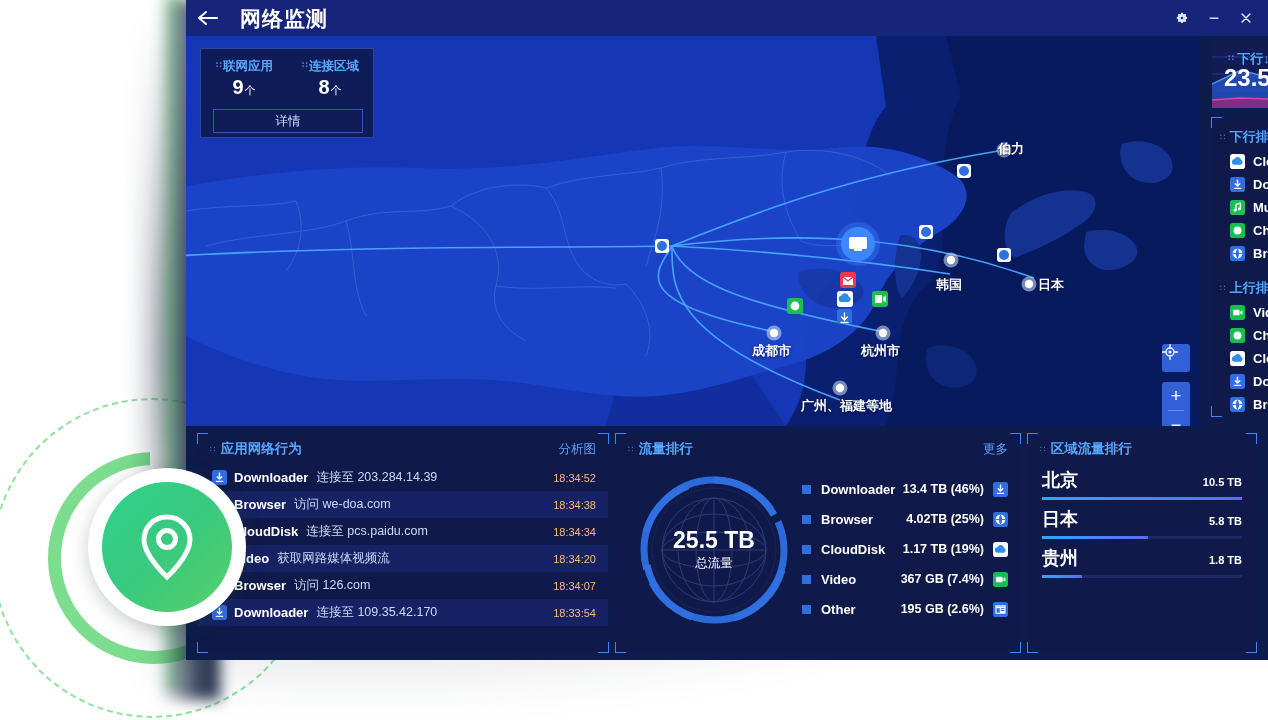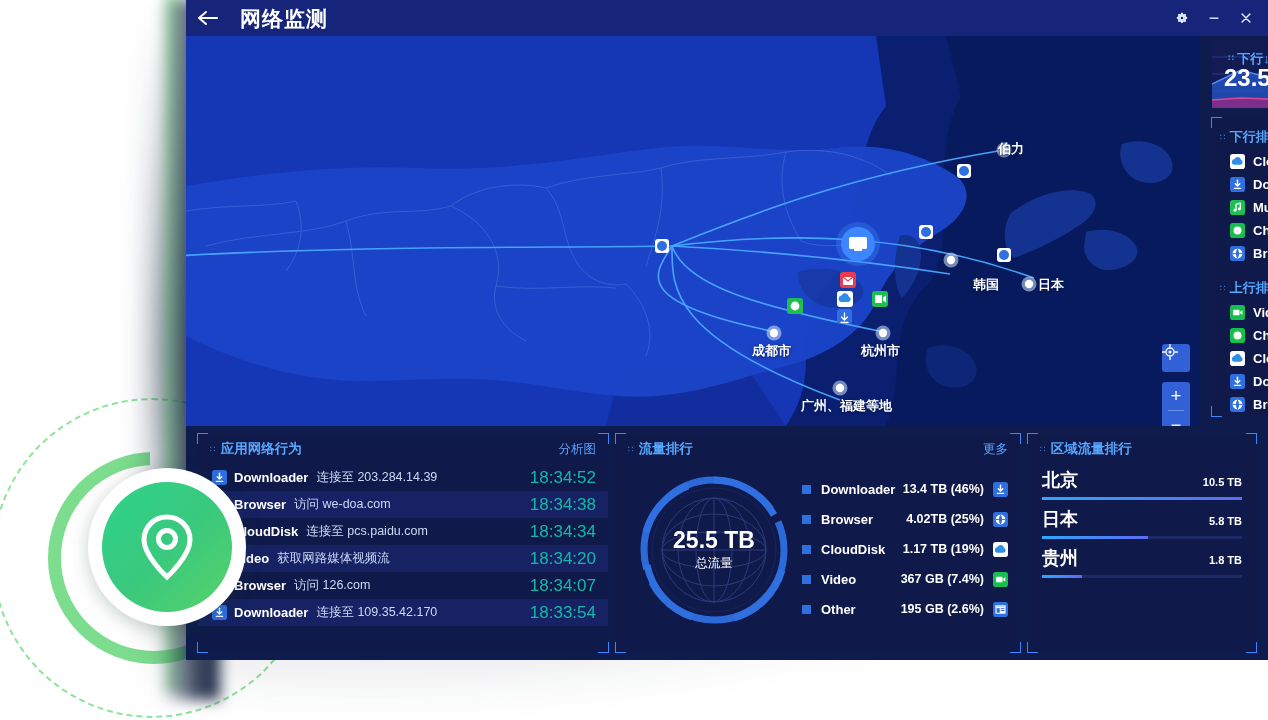--- a/index.html
+++ b/index.html
@@ -96,21 +96,21 @@
   .bp-hd{position:relative;height:30px;display:flex;align-items:center;padding:0 12px;}
   .bp-hd .t{font-size:13.5px;font-weight:bold;color:#56a8ff;white-space:nowrap;}
   .bp-hd .dots{color:#3f7ddb;font-size:9px;margin-right:5px;vertical-align:2px;}
   .bp-hd .more{margin-left:auto;font-size:12.5px;color:#5aa2ff;cursor:pointer;white-space:nowrap;}
 
   .blist{padding:0;}
   .brow{display:flex;align-items:center;height:27px;padding:0 12px 0 14px;}
   .brow.alt{background:#162264;}
   .brow .app{font-size:13px;font-weight:bold;color:#ffffff;margin-left:7px;white-space:nowrap;}
   .brow .act{font-size:12.5px;color:#ccd9f5;margin-left:8px;white-space:nowrap;}
-  .brow .tm{margin-left:auto;font-size:17px;color:#14b8a6;white-space:nowrap;}
+  .brow .tm{margin-left:auto;font-size:11px;color:#fdba74;white-space:nowrap;}
 
   
   .donut-wrap{position:absolute;left:18px;top:36px;width:160px;height:170px;}
   .donut-center{position:absolute;left:0;top:58px;width:160px;text-align:center;}
   .donut-center .big{font-size:23px;font-weight:bold;color:#fff;line-height:25px;}
   .donut-center .sub{font-size:12.5px;color:#ffffff;margin-top:2px;}
 
   .legend{position:absolute;left:186px;top:40px;width:206px;}
   .lrow{display:flex;align-items:center;height:30px;}
   .lsq{width:9px;height:9px;flex:0 0 auto;}
@@ -275,26 +275,47 @@
 
         <g>
           <circle cx="672" cy="208" r="22" fill="#3f8dff" opacity=".30"></circle>
           <circle cx="672" cy="208" r="17" fill="#3d86ff"></circle>
           <rect x="663" y="201" width="18" height="12" rx="1.5" fill="#ffffff"></rect>
           <rect x="668" y="213" width="8" height="2" fill="#ffffff"></rect>
         </g>
       </svg>
 
       <div class="mlabel" style="left:812px;top:104px">伯力</div>
-      <div class="mlabel" style="left:787px;top:240px">韩国</div>
+      <div class="mlabel" style="left:750px;top:240px">韩国</div>
       <div class="mlabel" style="left:852px;top:240px">日本</div>
       <div class="mlabel" style="left:566px;top:306px">成都市</div>
       <div class="mlabel" style="left:675px;top:306px">杭州市</div>
       <div class="mlabel" style="left:615px;top:361px">广州、福建等地</div>
 
+      <div class="stats-card">
+        <div class="stats-row">
+          <div class="stat">
+            <div class="stat-head">
+              <span class="dots">∷</span><span>联网应用</span>
+            </div>
+            <div class="stat-val">
+              <span>9</span><span class="unit">个</span>
+            </div>
+          </div>
+          <div class="stat">
+            <div class="stat-head">
+              <span class="dots">∷</span><span>连接区域</span>
+            </div>
+            <div class="stat-val">
+              <span>8</span><span class="unit">个</span>
+            </div>
+          </div>
+        </div>
+        <div class="detail-btn">详情</div>
+      </div>
 
       <div class="map-ctrl mc-box mc-locate" style="top:308px">
         <div class="mc-btn">
           <svg width="16" height="16" viewBox="0 0 16 16">
             <circle cx="8" cy="8" r="4" stroke="#ffffff" stroke-width="1.4" fill="none"></circle>
             <circle cx="8" cy="8" r="1.5" fill="#ffffff"></circle>
             <path d="M8 0.6 V3 M8 13 V15.4 M0.6 8 H3 M13 8 H15.4" stroke="#ffffff" stroke-width="1.4" stroke-linecap="round"></path>
           </svg>
         </div>
       </div>

